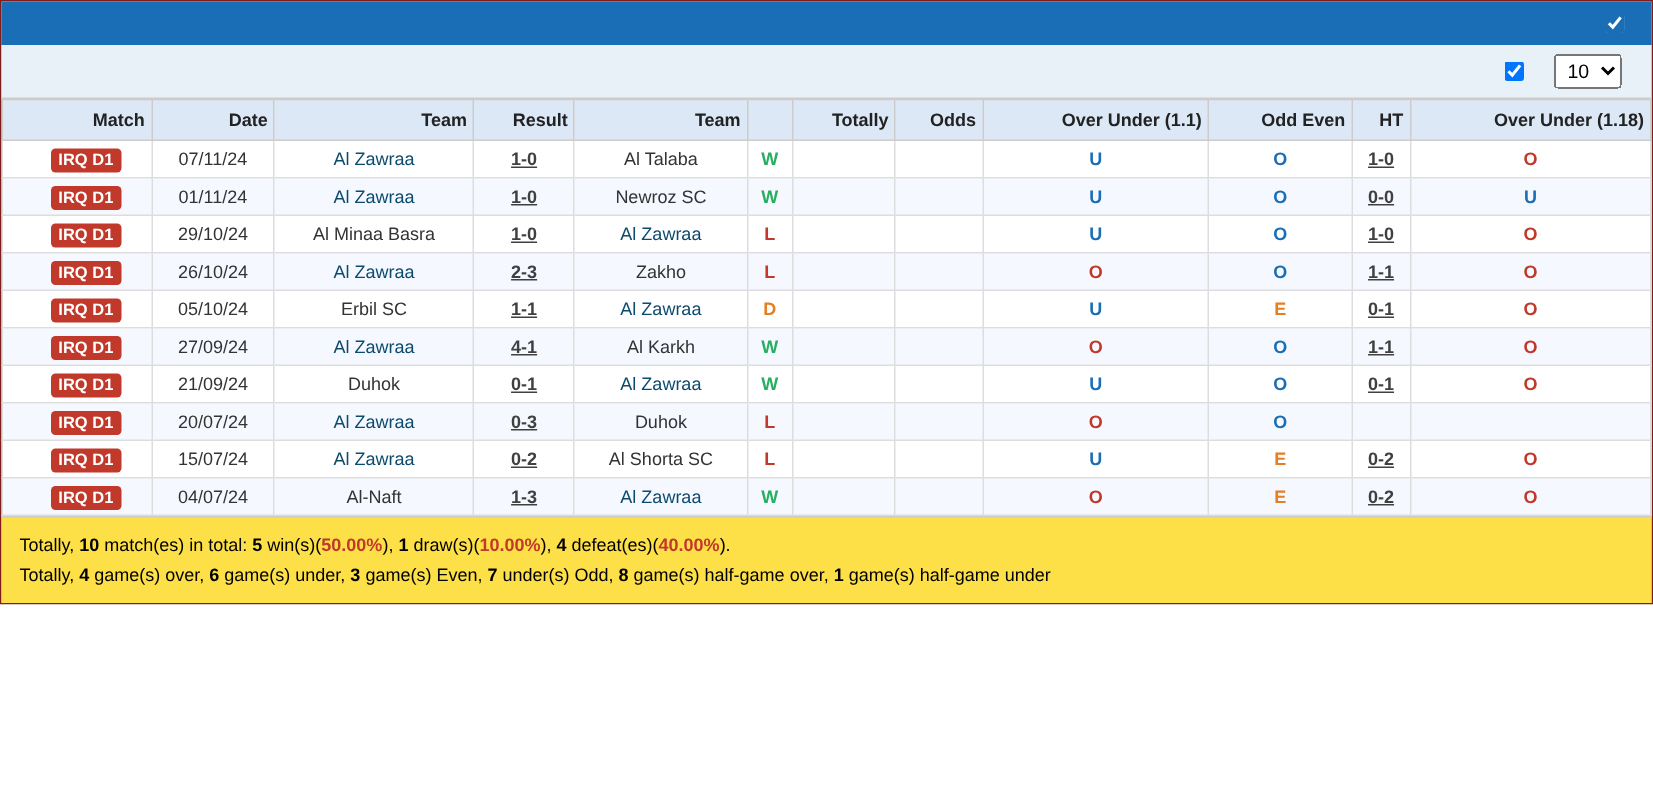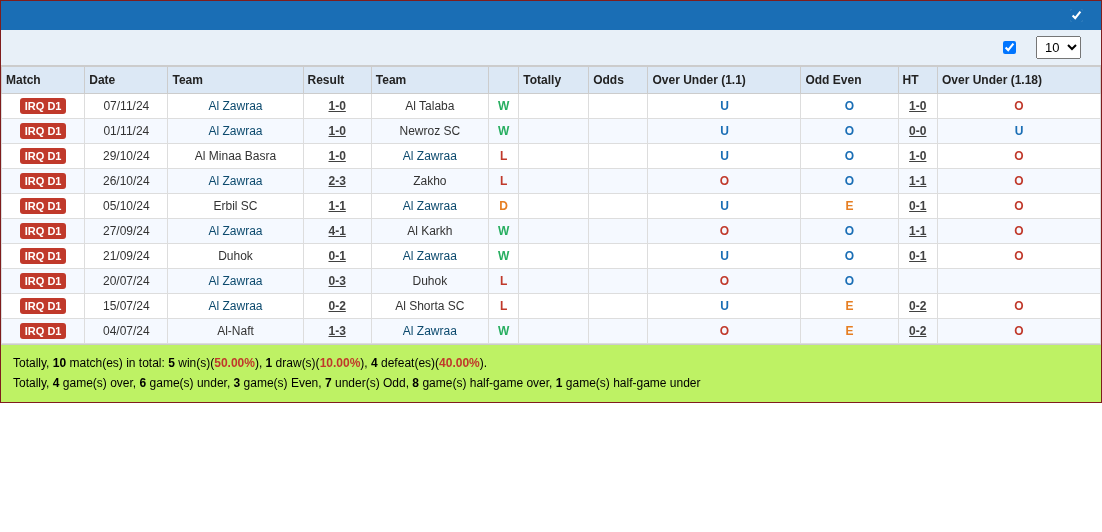--- a/index.html
+++ b/index.html
@@ -54,21 +54,21 @@
     }
     table {
       width: 100%;
       border-collapse: collapse;
     }
     thead tr {
       background: #dce8f5;
     }
     thead th {
       padding: 6px 4px;
-      text-align: left;
+      text-align: right;
       font-weight: bold;
       font-size: 12px;
       border: 1px solid #ccc;
       color: #222;
     }
     tbody tr {
       border-bottom: 1px solid #ddd;
     }
     tbody tr:nth-child(even) {
       background: #f5f9ff;
@@ -83,41 +83,42 @@
       font-size: 12px;
       color: #333;
     }
     .match-badge {
       background: #c0392b;
       color: white;
       padding: 2px 5px;
       border-radius: 3px;
       font-size: 11px;
       font-weight: bold;
+      margin-left: 12px;
     }
     .team-link {
       color: #0c4a6e;
       cursor: pointer;
     }
     .result-score {
       color: #404040;
       font-weight: bold;
       text-decoration: underline;
     }
     .result-w { color: #27ae60; font-weight: bold; }
     .result-l { color: #c0392b; font-weight: bold; }
     .result-d { color: #e67e22; font-weight: bold; }
     .ou-o { color: #c0392b; font-weight: bold; }
     .ou-u { color: #1a6eb5; font-weight: bold; }
     .oe-e { color: #e67e22; font-weight: bold; }
     .oe-o { color: #1a6eb5; font-weight: bold; }
     .footer-notes {
       padding: 8px 12px;
       font-size: 12px;
-      background: #bef264;
+      background: #fde047;
       border-top: 1px solid #ccc;
       line-height: 1.7;
     }
     .bold { font-weight: bold; }
     .red { color: #c0392b; }
   </style>
 </head>
 <body>
 
 <div class="container">

